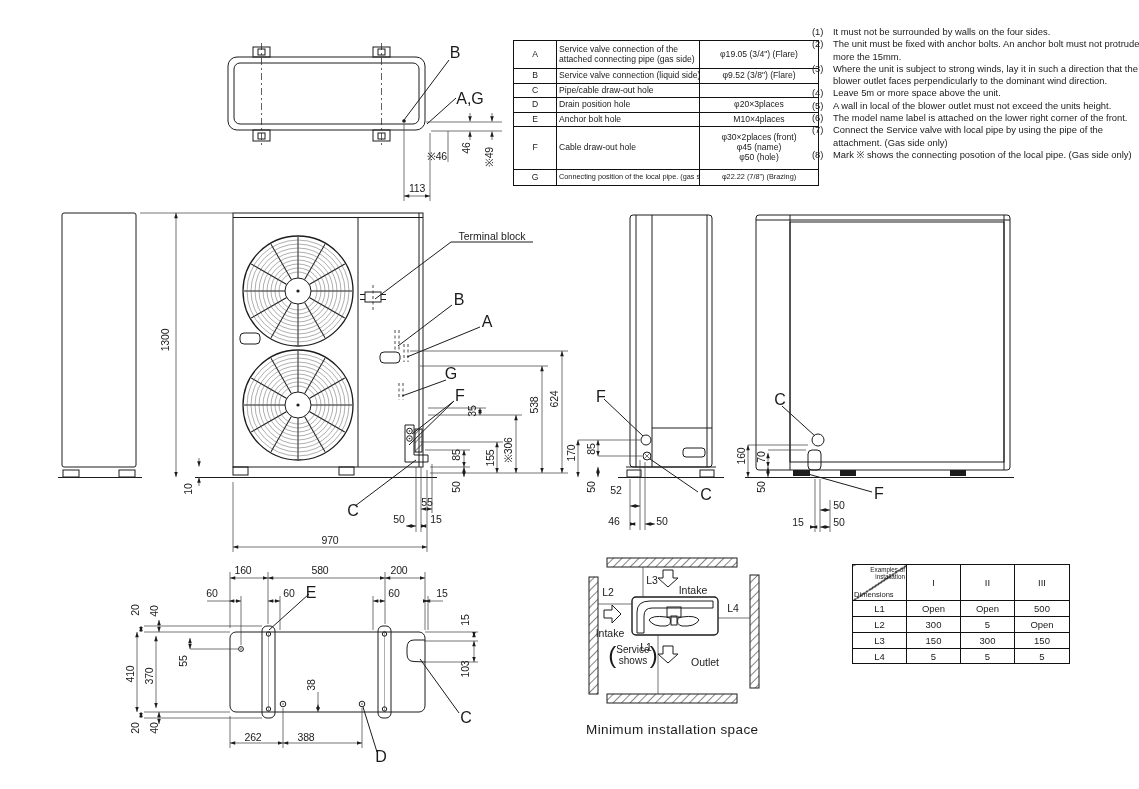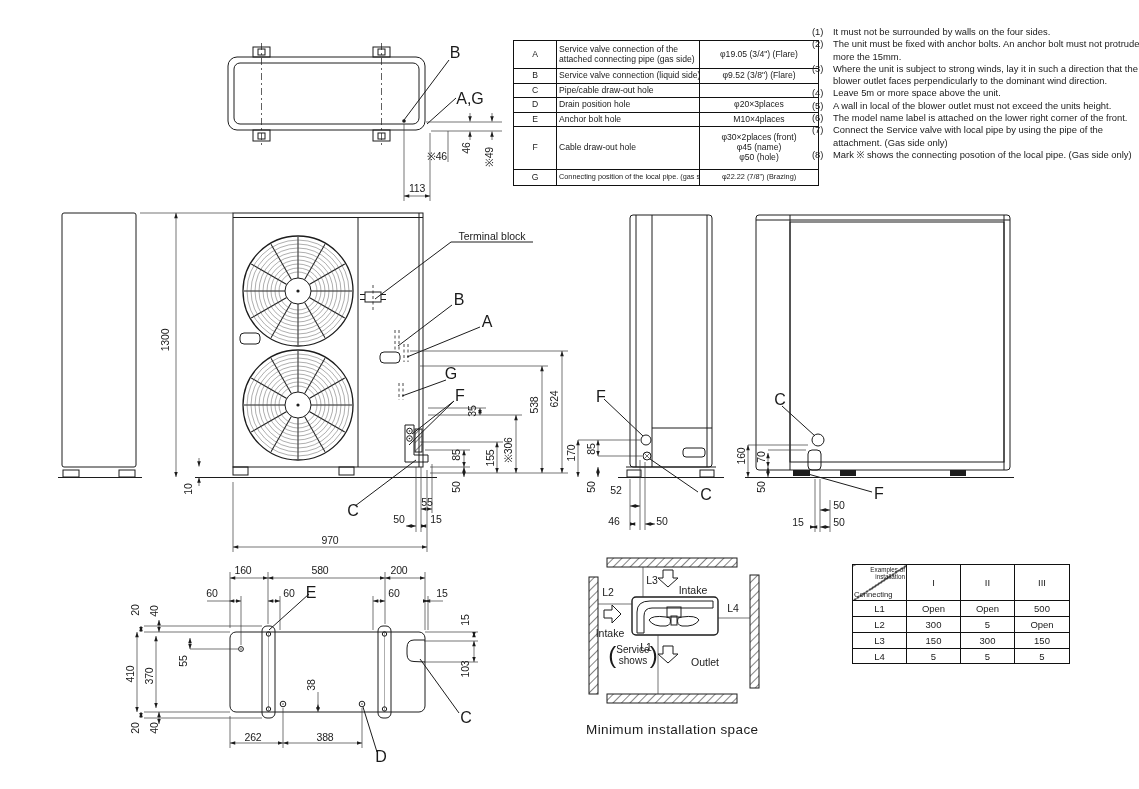--- a/index.html
+++ b/index.html
@@ -448,21 +448,21 @@
 <span class="t dim rot" style="left:154px;top:611px">40</span>
 <span class="t dim rot" style="left:183px;top:661px">55</span>
 <span class="t dim rot" style="left:130px;top:674px">410</span>
 <span class="t dim rot" style="left:149px;top:676px">370</span>
 <span class="t dim rot" style="left:465px;top:620px">15</span>
 <span class="t dim rot" style="left:465px;top:669px">103</span>
 <span class="t dim rot" style="left:311px;top:685px">38</span>
 <span class="t dim rot" style="left:135px;top:728px">20</span>
 <span class="t dim rot" style="left:154px;top:728px">40</span>
 <span class="t dim" style="left:253px;top:737px">262</span>
-<span class="t dim" style="left:325px;top:737px">388</span>
+<span class="t dim" style="left:306px;top:737px">388</span>
 
 <span class="t small" style="left:608px;top:592px">L2</span>
 <span class="t small" style="left:652px;top:580px">L3</span>
 <span class="t small" style="left:693px;top:590px">Intake</span>
 <span class="t small" style="left:610px;top:633px">Intake</span>
 <span class="t small" style="left:733px;top:608px">L4</span>
 <span class="t small" style="left:646px;top:647px">L1</span>
 <span class="t small" style="left:705px;top:662px">Outlet</span>
 <div class="svc">
   <span class="par">(</span>
@@ -549,21 +549,21 @@
         <span class="n">(8)</span>
         <span class="x">Mark ※ shows the connecting posotion of the local pipe. (Gas side only)</span>
       </div>
 </div>
 
 <table class="insttab">
   <tbody>
         <tr style="height:35px">
     <th class="corner">
       <span class="ct">Examples of installation</span>
-      <span class="cb">Connecting</span>
+      <span class="cb">Dimensions</span>
     </th>
     <th style="width:53px">I</th>
     <th style="width:53px">II</th>
     <th style="width:54px">III</th>
   </tr>
   <tr style="height:16px">
     <td>L1</td>
     <td>Open</td>
     <td>Open</td>
     <td>500</td>

